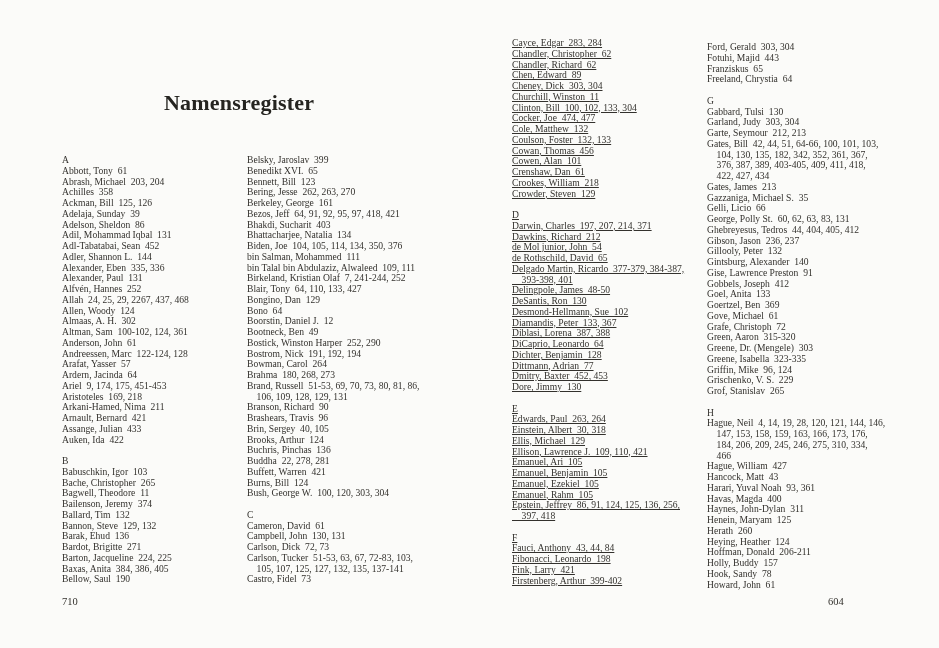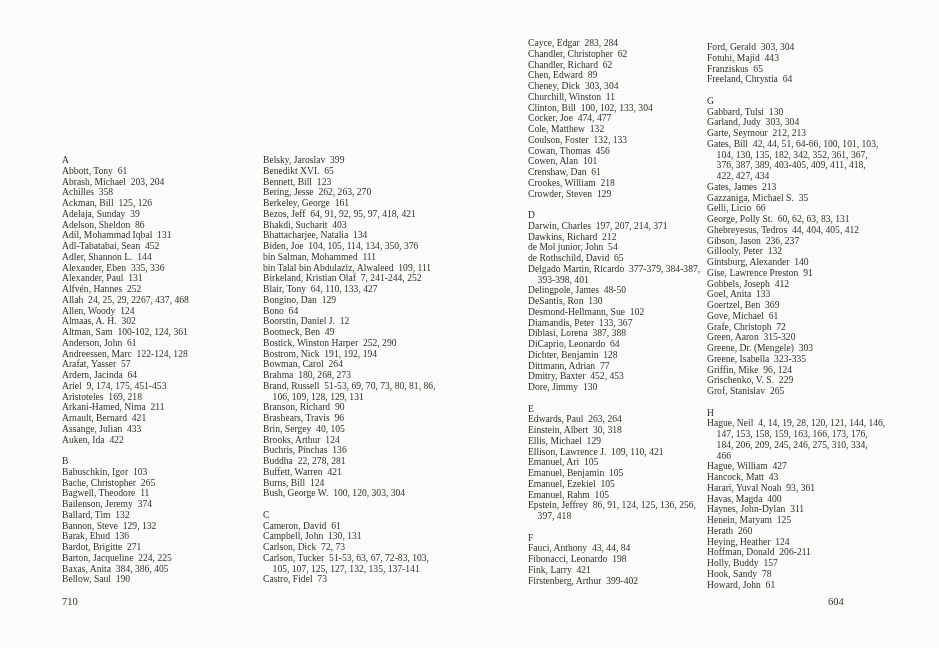--- a/index.html
+++ b/index.html
@@ -29,35 +29,36 @@
     position: absolute;
     width: 192px;
     font-size: 9.6px;
     line-height: 10.75px;
     white-space: pre;
     color: #33312d;
   }
   .col .line { min-height: 10.75px; }
   .col .line.letter { color: #33312d; }
   .col1 { left: 62px;  top: 155px; }
-  .col2 { left: 247px; top: 155px; margin-left: 16px; }
-  .col3 { left: 528px; top: 38px; }
+  .col2 { left: 247px; top: 155px; }
+  .col3 { left: 512px; top: 38px; text-decoration: underline; }
   .col4 { left: 707px; top: 42px; }
   .pagenum {
     position: absolute;
     font-size: 10.5px;
     color: #33312d;
   }
   .pagenum.left  { left: 62px;  top: 596px; }
   .pagenum.right { left: 828px; top: 596px; }
 </style>
 </head>
 <body>
 
 <div class="sheet">
+  <h1 class="title">Namensregister</h1>
 
   <div class="col col1"><div class="line letter">A</div><div class="line">Abbott, Tony  61</div><div class="line">Abrash, Michael  203, 204</div><div class="line">Achilles  358</div><div class="line">Ackman, Bill  125, 126</div><div class="line">Adelaja, Sunday  39</div><div class="line">Adelson, Sheldon  86</div><div class="line">Adil, Mohammad Iqbal  131</div><div class="line">Adl-Tabatabai, Sean  452</div><div class="line">Adler, Shannon L.  144</div><div class="line">Alexander, Eben  335, 336</div><div class="line">Alexander, Paul  131</div><div class="line">Alfvén, Hannes  252</div><div class="line">Allah  24, 25, 29, 2267, 437, 468</div><div class="line">Allen, Woody  124</div><div class="line">Almaas, A. H.  302</div><div class="line">Altman, Sam  100-102, 124, 361</div><div class="line">Anderson, John  61</div><div class="line">Andreessen, Marc  122-124, 128</div><div class="line">Arafat, Yasser  57</div><div class="line">Ardern, Jacinda  64</div><div class="line">Ariel  9, 174, 175, 451-453</div><div class="line">Aristoteles  169, 218</div><div class="line">Arkani-Hamed, Nima  211</div><div class="line">Arnault, Bernard  421</div><div class="line">Assange, Julian  433</div><div class="line">Auken, Ida  422</div><div class="line"></div><div class="line letter">B</div><div class="line">Babuschkin, Igor  103</div><div class="line">Bache, Christopher  265</div><div class="line">Bagwell, Theodore  11</div><div class="line">Bailenson, Jeremy  374</div><div class="line">Ballard, Tim  132</div><div class="line">Bannon, Steve  129, 132</div><div class="line">Barak, Ehud  136</div><div class="line">Bardot, Brigitte  271</div><div class="line">Barton, Jacqueline  224, 225</div><div class="line">Baxas, Anita  384, 386, 405</div><div class="line">Bellow, Saul  190</div></div>
   <div class="col col2"><div class="line">Belsky, Jaroslav  399</div><div class="line">Benedikt XVI.  65</div><div class="line">Bennett, Bill  123</div><div class="line">Bering, Jesse  262, 263, 270</div><div class="line">Berkeley, George  161</div><div class="line">Bezos, Jeff  64, 91, 92, 95, 97, 418, 421</div><div class="line">Bhakdi, Sucharit  403</div><div class="line">Bhattacharjee, Natalia  134</div><div class="line">Biden, Joe  104, 105, 114, 134, 350, 376</div><div class="line">bin Salman, Mohammed  111</div><div class="line">bin Talal bin Abdulaziz, Alwaleed  109, 111</div><div class="line">Birkeland, Kristian Olaf  7, 241-244, 252</div><div class="line">Blair, Tony  64, 110, 133, 427</div><div class="line">Bongino, Dan  129</div><div class="line">Bono  64</div><div class="line">Boorstin, Daniel J.  12</div><div class="line">Bootneck, Ben  49</div><div class="line">Bostick, Winston Harper  252, 290</div><div class="line">Bostrom, Nick  191, 192, 194</div><div class="line">Bowman, Carol  264</div><div class="line">Brahma  180, 268, 273</div><div class="line">Brand, Russell  51-53, 69, 70, 73, 80, 81, 86,</div><div class="line">    106, 109, 128, 129, 131</div><div class="line">Branson, Richard  90</div><div class="line">Brashears, Travis  96</div><div class="line">Brin, Sergey  40, 105</div><div class="line">Brooks, Arthur  124</div><div class="line">Buchris, Pinchas  136</div><div class="line">Buddha  22, 278, 281</div><div class="line">Buffett, Warren  421</div><div class="line">Burns, Bill  124</div><div class="line">Bush, George W.  100, 120, 303, 304</div><div class="line"></div><div class="line letter">C</div><div class="line">Cameron, David  61</div><div class="line">Campbell, John  130, 131</div><div class="line">Carlson, Dick  72, 73</div><div class="line">Carlson, Tucker  51-53, 63, 67, 72-83, 103,</div><div class="line">    105, 107, 125, 127, 132, 135, 137-141</div><div class="line">Castro, Fidel  73</div></div>
   <div class="col col3"><div class="line">Cayce, Edgar  283, 284</div><div class="line">Chandler, Christopher  62</div><div class="line">Chandler, Richard  62</div><div class="line">Chen, Edward  89</div><div class="line">Cheney, Dick  303, 304</div><div class="line">Churchill, Winston  11</div><div class="line">Clinton, Bill  100, 102, 133, 304</div><div class="line">Cocker, Joe  474, 477</div><div class="line">Cole, Matthew  132</div><div class="line">Coulson, Foster  132, 133</div><div class="line">Cowan, Thomas  456</div><div class="line">Cowen, Alan  101</div><div class="line">Crenshaw, Dan  61</div><div class="line">Crookes, William  218</div><div class="line">Crowder, Steven  129</div><div class="line"></div><div class="line letter">D</div><div class="line">Darwin, Charles  197, 207, 214, 371</div><div class="line">Dawkins, Richard  212</div><div class="line">de Mol junior, John  54</div><div class="line">de Rothschild, David  65</div><div class="line">Delgado Martin, Ricardo  377-379, 384-387,</div><div class="line">    393-398, 401</div><div class="line">Delingpole, James  48-50</div><div class="line">DeSantis, Ron  130</div><div class="line">Desmond-Hellmann, Sue  102</div><div class="line">Diamandis, Peter  133, 367</div><div class="line">Diblasi, Lorena  387, 388</div><div class="line">DiCaprio, Leonardo  64</div><div class="line">Dichter, Benjamin  128</div><div class="line">Dittmann, Adrian  77</div><div class="line">Dmitry, Baxter  452, 453</div><div class="line">Dore, Jimmy  130</div><div class="line"></div><div class="line letter">E</div><div class="line">Edwards, Paul  263, 264</div><div class="line">Einstein, Albert  30, 318</div><div class="line">Ellis, Michael  129</div><div class="line">Ellison, Lawrence J.  109, 110, 421</div><div class="line">Emanuel, Ari  105</div><div class="line">Emanuel, Benjamin  105</div><div class="line">Emanuel, Ezekiel  105</div><div class="line">Emanuel, Rahm  105</div><div class="line">Epstein, Jeffrey  86, 91, 124, 125, 136, 256,</div><div class="line">    397, 418</div><div class="line"></div><div class="line letter">F</div><div class="line">Fauci, Anthony  43, 44, 84</div><div class="line">Fibonacci, Leonardo  198</div><div class="line">Fink, Larry  421</div><div class="line">Firstenberg, Arthur  399-402</div></div>
   <div class="col col4"><div class="line">Ford, Gerald  303, 304</div><div class="line">Fotuhi, Majid  443</div><div class="line">Franziskus  65</div><div class="line">Freeland, Chrystia  64</div><div class="line"></div><div class="line letter">G</div><div class="line">Gabbard, Tulsi  130</div><div class="line">Garland, Judy  303, 304</div><div class="line">Garte, Seymour  212, 213</div><div class="line">Gates, Bill  42, 44, 51, 64-66, 100, 101, 103,</div><div class="line">    104, 130, 135, 182, 342, 352, 361, 367,</div><div class="line">    376, 387, 389, 403-405, 409, 411, 418,</div><div class="line">    422, 427, 434</div><div class="line">Gates, James  213</div><div class="line">Gazzaniga, Michael S.  35</div><div class="line">Gelli, Licio  66</div><div class="line">George, Polly St.  60, 62, 63, 83, 131</div><div class="line">Ghebreyesus, Tedros  44, 404, 405, 412</div><div class="line">Gibson, Jason  236, 237</div><div class="line">Gillooly, Peter  132</div><div class="line">Gintsburg, Alexander  140</div><div class="line">Gise, Lawrence Preston  91</div><div class="line">Gobbels, Joseph  412</div><div class="line">Goel, Anita  133</div><div class="line">Goertzel, Ben  369</div><div class="line">Gove, Michael  61</div><div class="line">Grafe, Christoph  72</div><div class="line">Green, Aaron  315-320</div><div class="line">Greene, Dr. (Mengele)  303</div><div class="line">Greene, Isabella  323-335</div><div class="line">Griffin, Mike  96, 124</div><div class="line">Grischenko, V. S.  229</div><div class="line">Grof, Stanislav  265</div><div class="line"></div><div class="line letter">H</div><div class="line">Hague, Neil  4, 14, 19, 28, 120, 121, 144, 146,</div><div class="line">    147, 153, 158, 159, 163, 166, 173, 176,</div><div class="line">    184, 206, 209, 245, 246, 275, 310, 334,</div><div class="line">    466</div><div class="line">Hague, William  427</div><div class="line">Hancock, Matt  43</div><div class="line">Harari, Yuval Noah  93, 361</div><div class="line">Havas, Magda  400</div><div class="line">Haynes, John-Dylan  311</div><div class="line">Henein, Maryam  125</div><div class="line">Herath  260</div><div class="line">Heying, Heather  124</div><div class="line">Hoffman, Donald  206-211</div><div class="line">Holly, Buddy  157</div><div class="line">Hook, Sandy  78</div><div class="line">Howard, John  61</div></div>
 
   <div class="pagenum left">710</div>
   <div class="pagenum right">604</div>
 </div>
 

